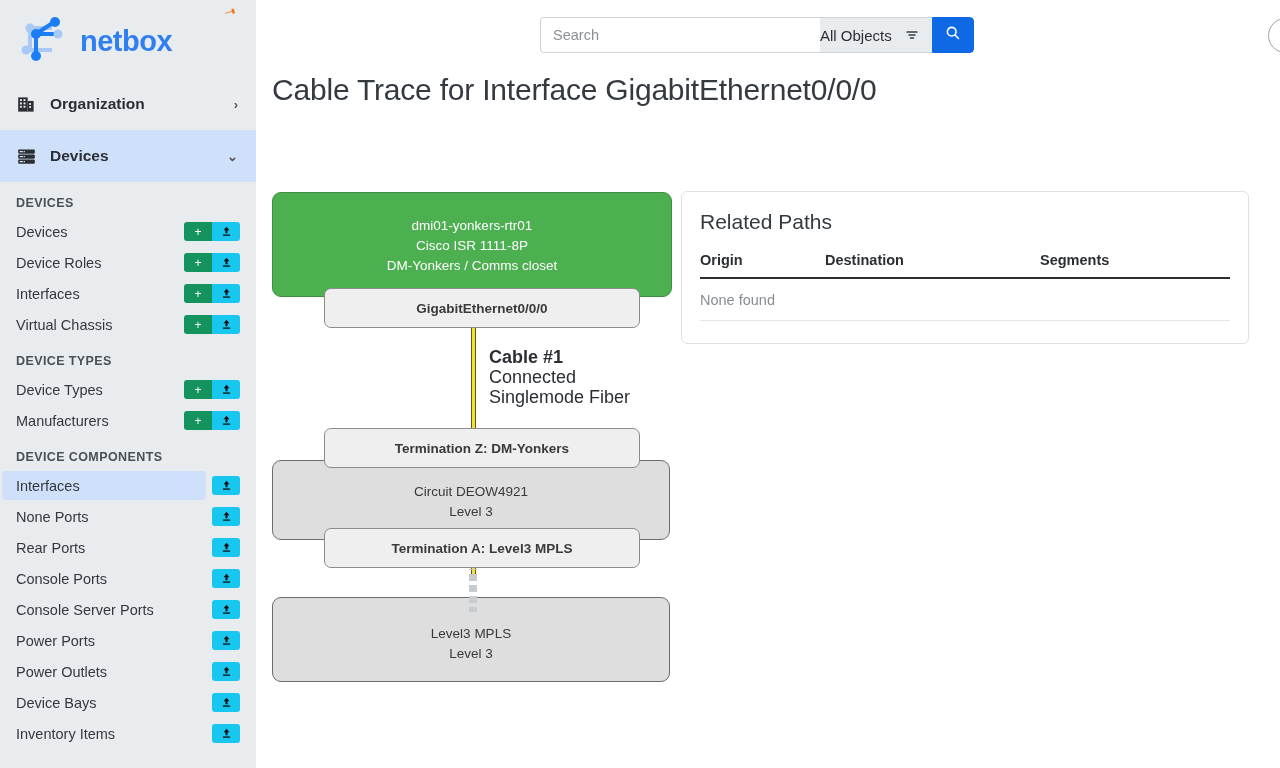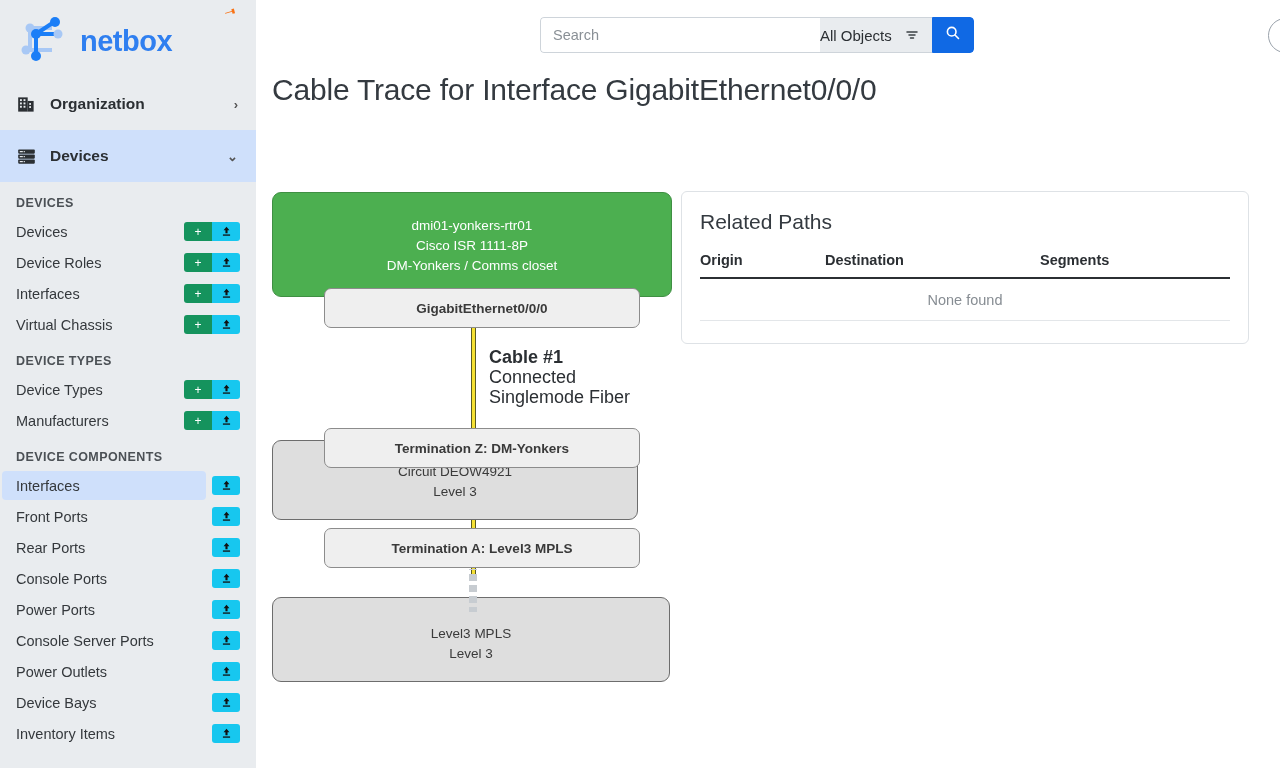--- a/index.html
+++ b/index.html
@@ -238,21 +238,20 @@
     font-weight: bold;
     color: #2b2f33;
     padding: 0 0 9px 0;
     border-bottom: 2px solid #2b2f33;
   }
   table.paths td {
     font-size: 14.5px;
     color: #878d93;
     padding: 13px 0 12px 0;
     border-bottom: 1px solid #e3e6e9;
-    text-align: center;
   }
 </style>
 </head>
 <body>
 
 <div id="sidebar">
 
   <div class="brand">
     <a class="brand-logo">
       <span>
@@ -421,21 +420,21 @@
             <svg width="13" height="13" viewBox="0 0 16 16">
               <g fill="#111">
                 <path d="M8 2.2 L11.6 6.4 H9.3 V10 H6.7 V6.4 H4.4 z"></path>
                 <rect x="3.6" y="11.6" width="8.8" height="1.6"></rect>
               </g>
             </svg>
           </button>
         </span>
       </div>
       <div class="nav-row">
-        <span class="nr-label">Front Ports</span>
+        <span class="nr-label">None Ports</span>
         <span class="nr-btns">
           <button class="btn-imp solo">
             <svg width="13" height="13" viewBox="0 0 16 16">
               <g fill="#111">
                 <path d="M8 2.2 L11.6 6.4 H9.3 V10 H6.7 V6.4 H4.4 z"></path>
                 <rect x="3.6" y="11.6" width="8.8" height="1.6"></rect>
               </g>
             </svg>
           </button>
         </span>
@@ -460,34 +459,34 @@
             <svg width="13" height="13" viewBox="0 0 16 16">
               <g fill="#111">
                 <path d="M8 2.2 L11.6 6.4 H9.3 V10 H6.7 V6.4 H4.4 z"></path>
                 <rect x="3.6" y="11.6" width="8.8" height="1.6"></rect>
               </g>
             </svg>
           </button>
         </span>
       </div>
       <div class="nav-row">
+        <span class="nr-label">Console Server Ports</span>
+        <span class="nr-btns">
+          <button class="btn-imp solo">
+            <svg width="13" height="13" viewBox="0 0 16 16">
+              <g fill="#111">
+                <path d="M8 2.2 L11.6 6.4 H9.3 V10 H6.7 V6.4 H4.4 z"></path>
+                <rect x="3.6" y="11.6" width="8.8" height="1.6"></rect>
+              </g>
+            </svg>
+          </button>
+        </span>
+      </div>
+      <div class="nav-row">
         <span class="nr-label">Power Ports</span>
-        <span class="nr-btns">
-          <button class="btn-imp solo">
-            <svg width="13" height="13" viewBox="0 0 16 16">
-              <g fill="#111">
-                <path d="M8 2.2 L11.6 6.4 H9.3 V10 H6.7 V6.4 H4.4 z"></path>
-                <rect x="3.6" y="11.6" width="8.8" height="1.6"></rect>
-              </g>
-            </svg>
-          </button>
-        </span>
-      </div>
-      <div class="nav-row">
-        <span class="nr-label">Console Server Ports</span>
         <span class="nr-btns">
           <button class="btn-imp solo">
             <svg width="13" height="13" viewBox="0 0 16 16">
               <g fill="#111">
                 <path d="M8 2.2 L11.6 6.4 H9.3 V10 H6.7 V6.4 H4.4 z"></path>
                 <rect x="3.6" y="11.6" width="8.8" height="1.6"></rect>
               </g>
             </svg>
           </button>
         </span>
@@ -586,21 +585,21 @@
 
       <div class="cable-line" style="top:136px;height:246px;"></div>
       <div class="cable-label" style="top:155px;">
         <div class="cl-t">Cable #1</div>
         <div>Connected</div>
         <div>Singlemode Fiber</div>
       </div>
 
       <div class="term" style="top:236px;">Termination Z: DM-Yonkers</div>
 
-      <div class="node node-circuit" style="position:absolute;top:248px;left:0;width:366px;z-index:2;">
+      <div class="node node-circuit" style="position:absolute;top:268px;left:0;width:398px;z-index:2;">
         <div class="n-title">Circuit DEOW4921</div>
         <div class="n-sub">Level 3</div>
       </div>
 
       <div class="term" style="top:336px;">Termination A: Level3 MPLS</div>
 
       <div class="dotted-line" style="top:377px;height:43px;"></div>
 
       <div class="node node-provider" style="position:absolute;top:405px;left:0;width:398px;">
         <div class="n-title">Level3 MPLS</div>

